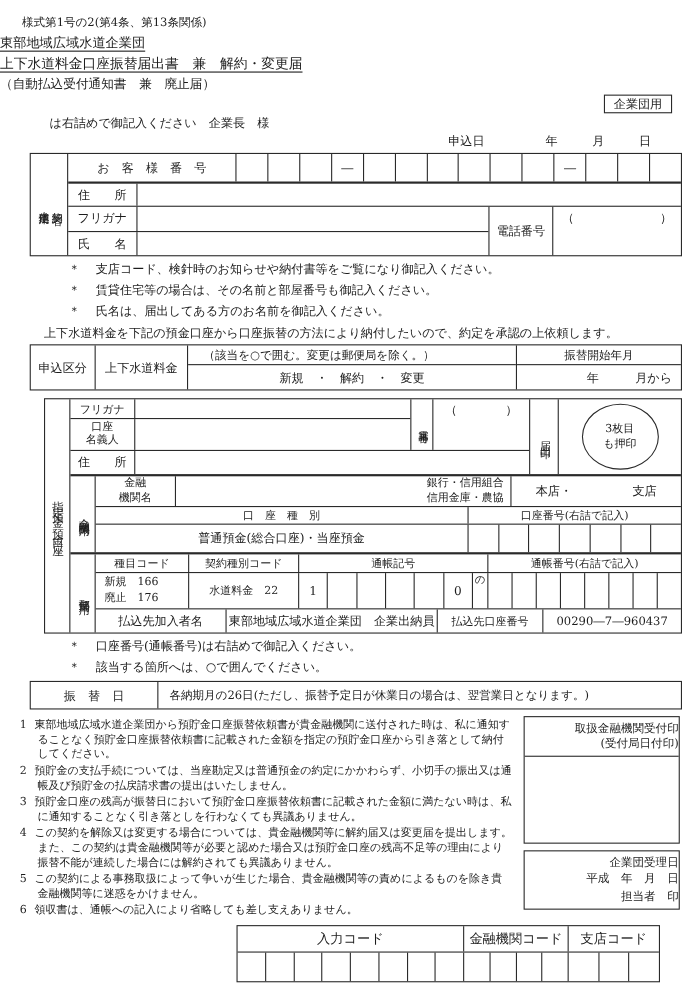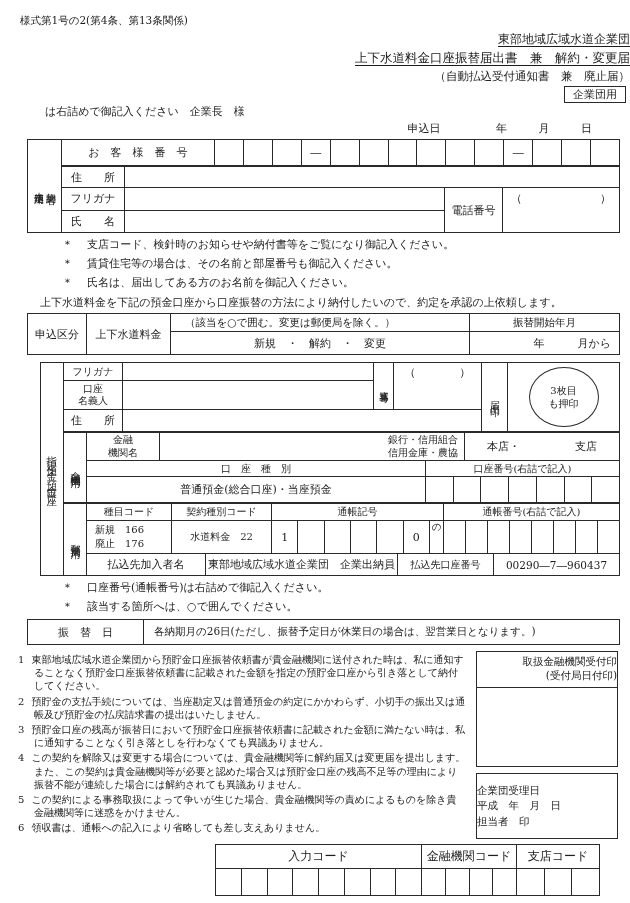--- a/index.html
+++ b/index.html
@@ -1,19 +1,19 @@
 <!DOCTYPE html>
 <html><head>
 <meta charset="utf-8">
 <style>
   *{box-sizing:border-box;margin:0;padding:0}
   html,body{background:#fff}
   body{width:630px;height:903px;position:relative;overflow:hidden;color:#1c1c1c;
        font-family:"DejaVu Serif","Liberation Serif",serif;font-size:11px;padding-top:14px}
-  .center{text-align:right}
+  .center{text-align:left}
   .u{text-decoration:underline;text-underline-offset:3px}
   .band{display:flex;align-items:stretch}
   .col{display:flex;flex-direction:column}
   .c{display:flex;align-items:center;justify-content:center;text-align:center}
   .l{justify-content:flex-start !important;text-align:left !important}
   .bl{border-left:1px solid #2a2a2a}
   .bt{border-top:1px solid #2a2a2a}
   .bt2{border-top:2px solid #2a2a2a}
   .tbl{border:1.5px solid #2a2a2a;background:#fff}
   .cells{display:flex}
@@ -27,21 +27,21 @@
   .tno{margin-right:7px}
   .sbox{border:1.5px solid #2a2a2a}
 </style>
 </head>
 <body>
 
 <div style="margin-left:20px;font-size:10.5px">様式第1号の2(第4条、第13条関係)</div>
 <div class="center" style="margin-top:3px;font-size:12px"><span class="u">東部地域広域水道企業団</span></div>
 <div class="center" style="margin-top:2px;font-size:12.5px"><span class="u">上下水道料金口座振替届出書　兼　解約・変更届</span></div>
 <div class="center" style="margin-top:2px;font-size:11.5px">（自動払込受付通知書　兼　廃止届）</div>
-<div style="text-align:right;padding-right:4px;margin-top:3px">
+<div style="text-align:right;padding-right:19px;margin-top:3px">
   <span style="border:1px solid #2a2a2a;padding:1px 8px">企業団用</span>
 </div>
 <div style="margin:2px 0 0 45px">は右詰めで御記入ください　企業長　様</div>
 <div style="text-align:right;padding-right:38px;margin-top:2px">
   <span>申込日</span>
   <span style="margin-left:52px">年</span>
   <span style="margin-left:28px">月</span>
   <span style="margin-left:28px">日</span>
 </div>
 
@@ -253,21 +253,21 @@
     <div class="term"><span class="tno">5</span><span>この契約による事務取扱によって争いが生じた場合、貴金融機関等の責めによるものを除き貴金融機関等に迷惑をかけません。</span></div>
     <div class="term"><span class="tno">6</span><span>領収書は、通帳への記入により省略しても差し支えありません。</span></div>
   </div>
   <div style="width:142px;flex-shrink:0">
     <div class="sbox" style="height:116px">
       <div style="text-align:right;padding:3px 0 4px;font-size:10.5px;border-bottom:1px solid #2a2a2a">
         <div>取扱金融機関受付印</div>
         <div>(受付局日付印)</div>
       </div>
     </div>
-    <div class="sbox col" style="height:66px;margin-top:6px;justify-content:center;text-align:left;font-size:10.5px;line-height:1.45">
+    <div class="sbox col" style="height:54px;margin-top:6px;justify-content:center;text-align:right;font-size:10.5px;line-height:1.45">
       <div>企業団受理日</div>
       <div>平成　年　月　日</div>
       <div>担当者　印</div>
     </div>
   </div>
 </div>
 
 <div class="tbl" style="margin:5px 0 0 215px;width:385px">
   <div class="band" style="height:23px;font-size:12px">
     <div class="c" style="width:205px">入力コード</div>

